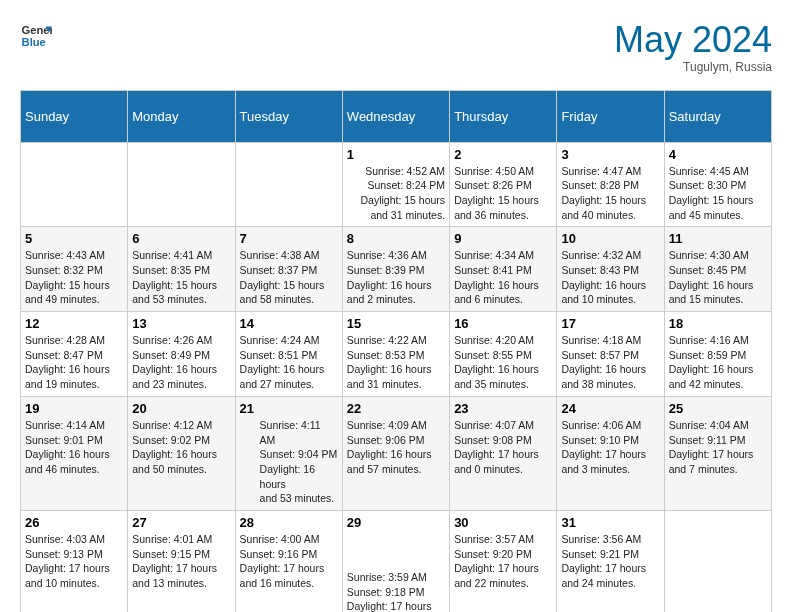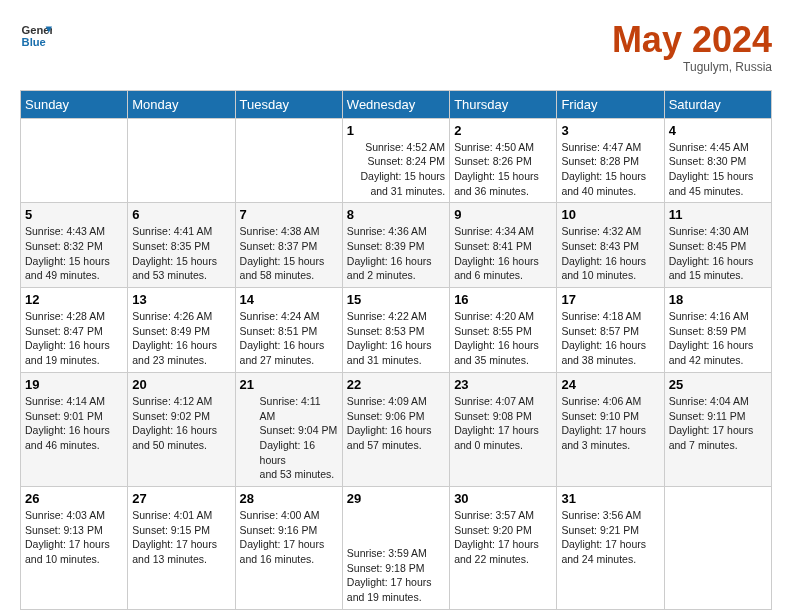--- a/index.html
+++ b/index.html
@@ -23,37 +23,37 @@
     }
     .logo-icon {
       width: 32px;
       height: 32px;
     }
     .title-block {
       text-align: right;
     }
     .month-title {
       font-size: 36px;
-      font-weight: bold;
-      color: #c2410c;
+      font-weight: normal;
+      color: #0369a1;
       line-height: 1.1;
     }
     .location {
       font-size: 12px;
       color: #555;
     }
     .calendar {
       width: 100%;
       border-collapse: collapse;
       font-size: 11px;
     }
     .calendar th {
       background: #1a6fad;
       color: #fff;
-      padding: 6px 4px;
+      padding: 18px 4px;
       text-align: left;
       font-size: 13px;
       font-weight: normal;
       border: 1px solid #ccc;
     }
     .calendar td {
       border: 1px solid #ccc;
       padding: 4px;
       vertical-align: top;
       width: calc(100%/7);

